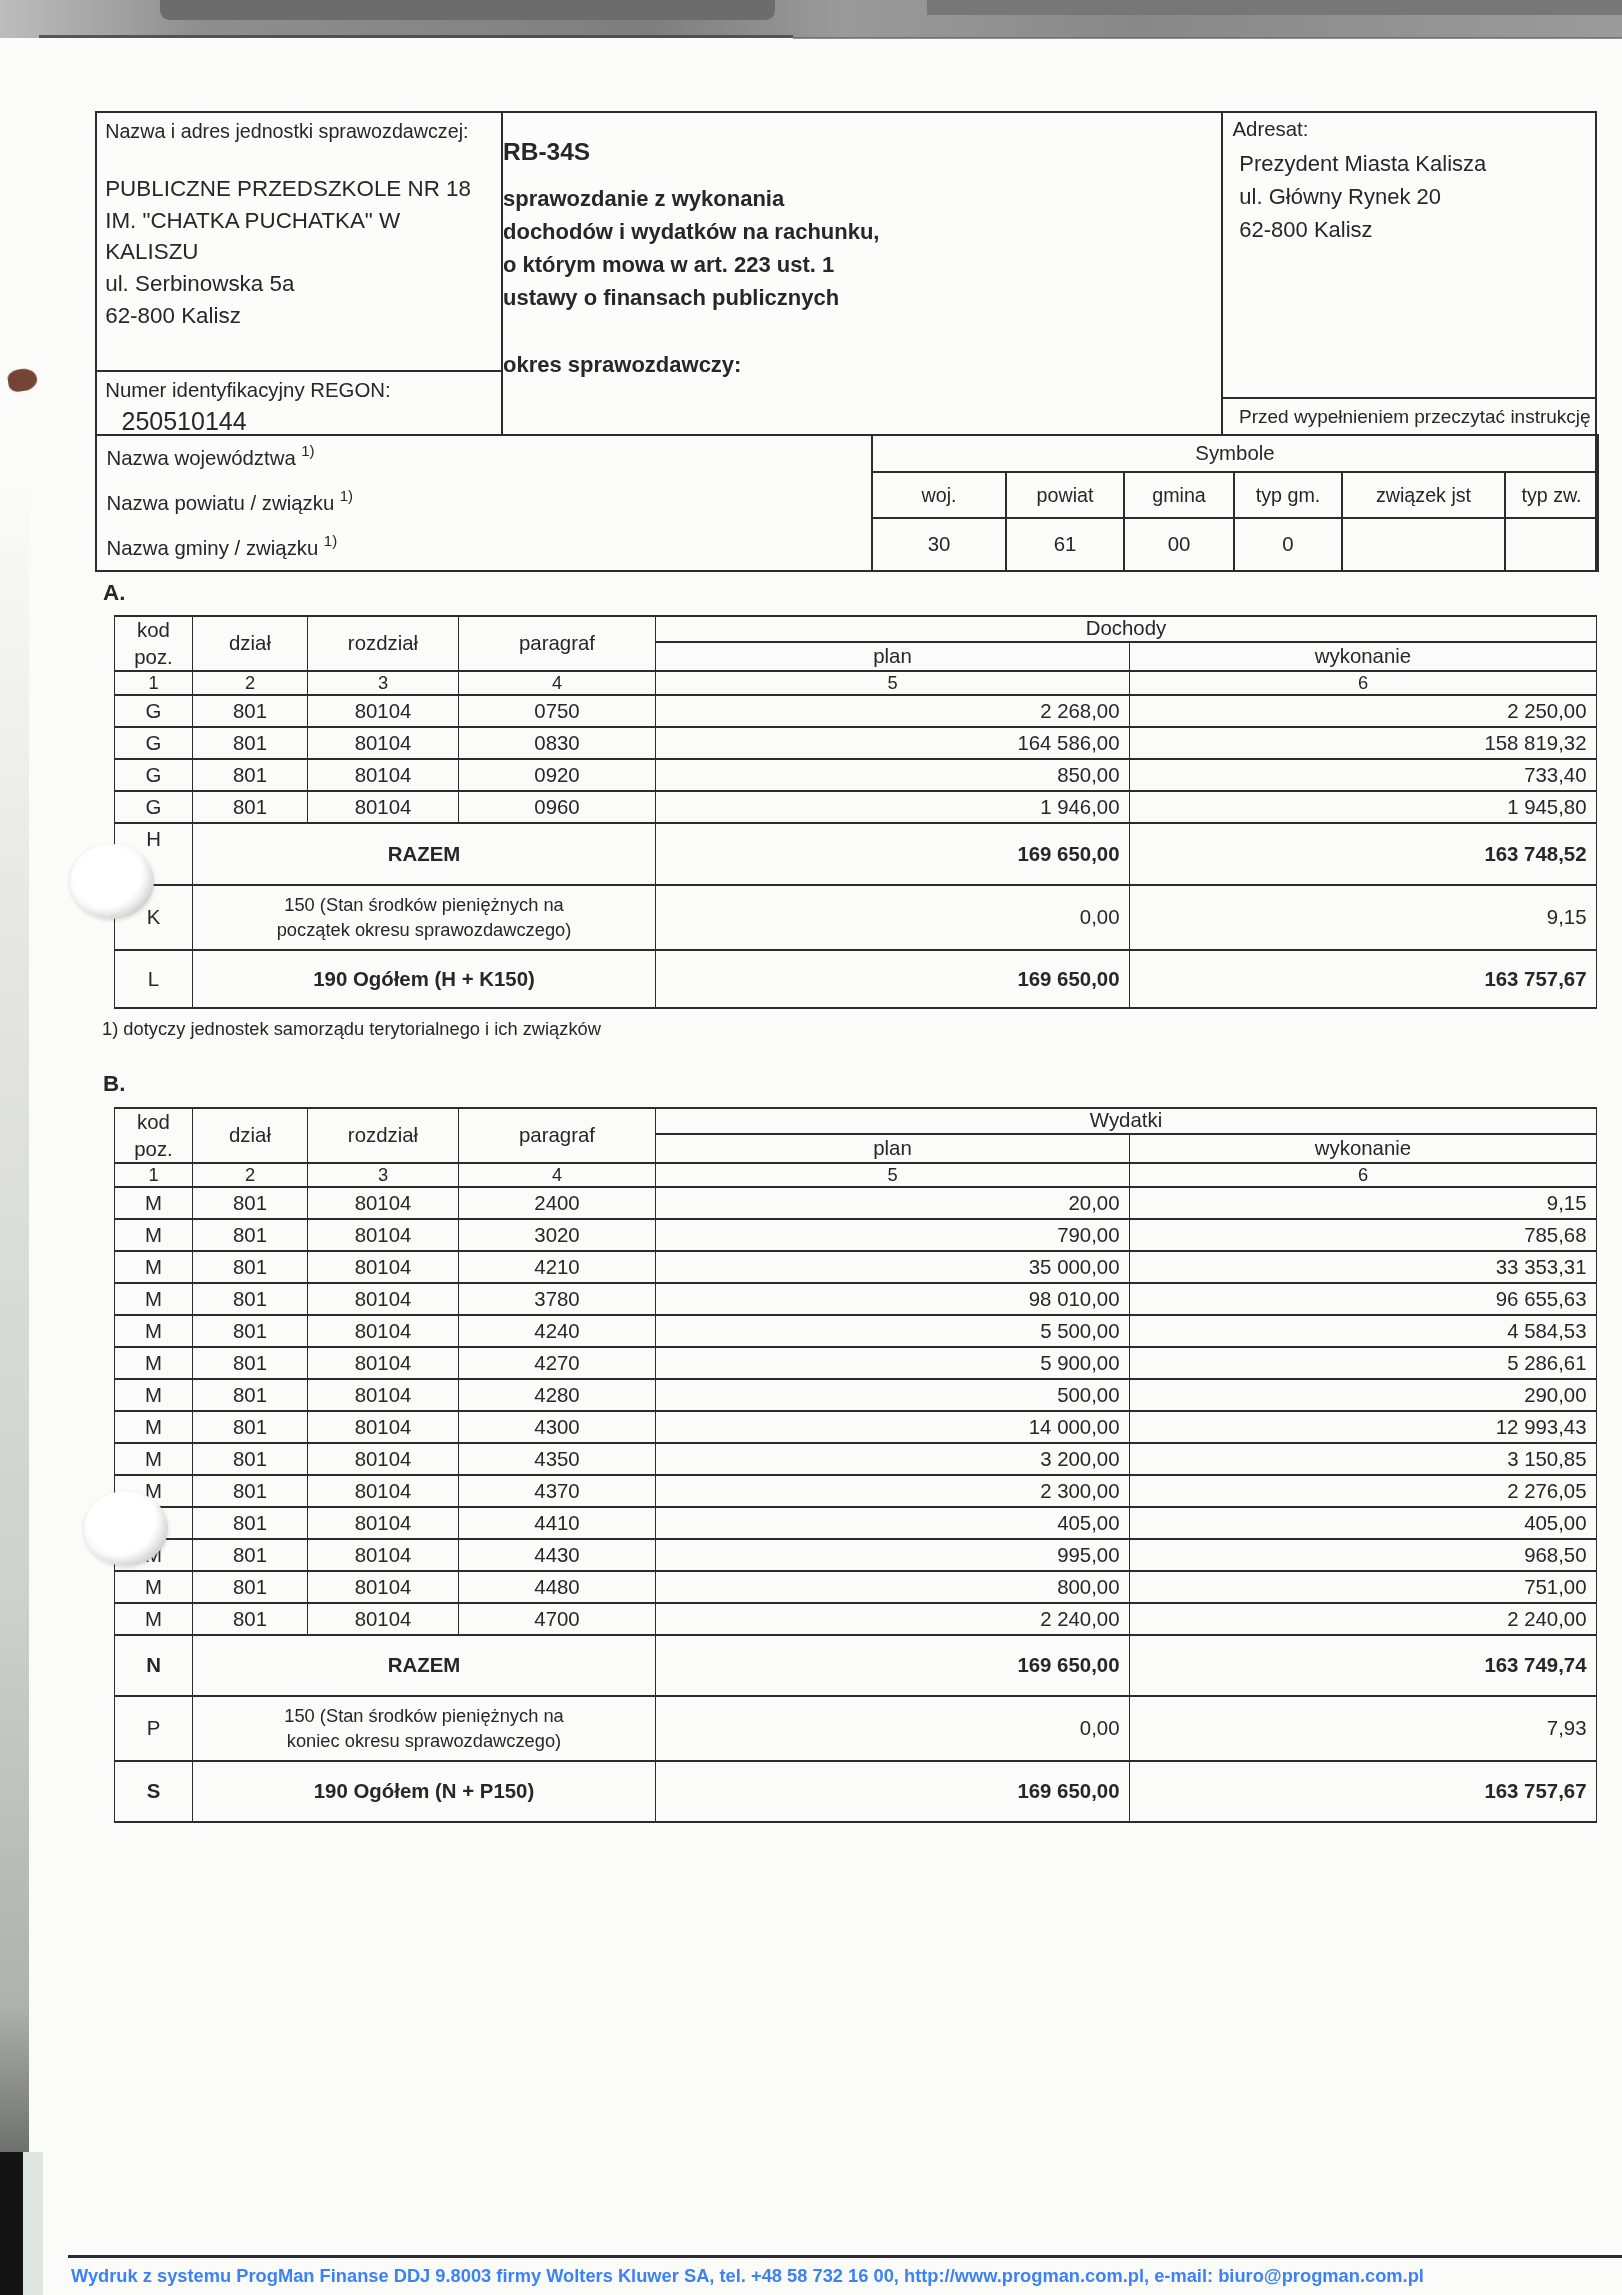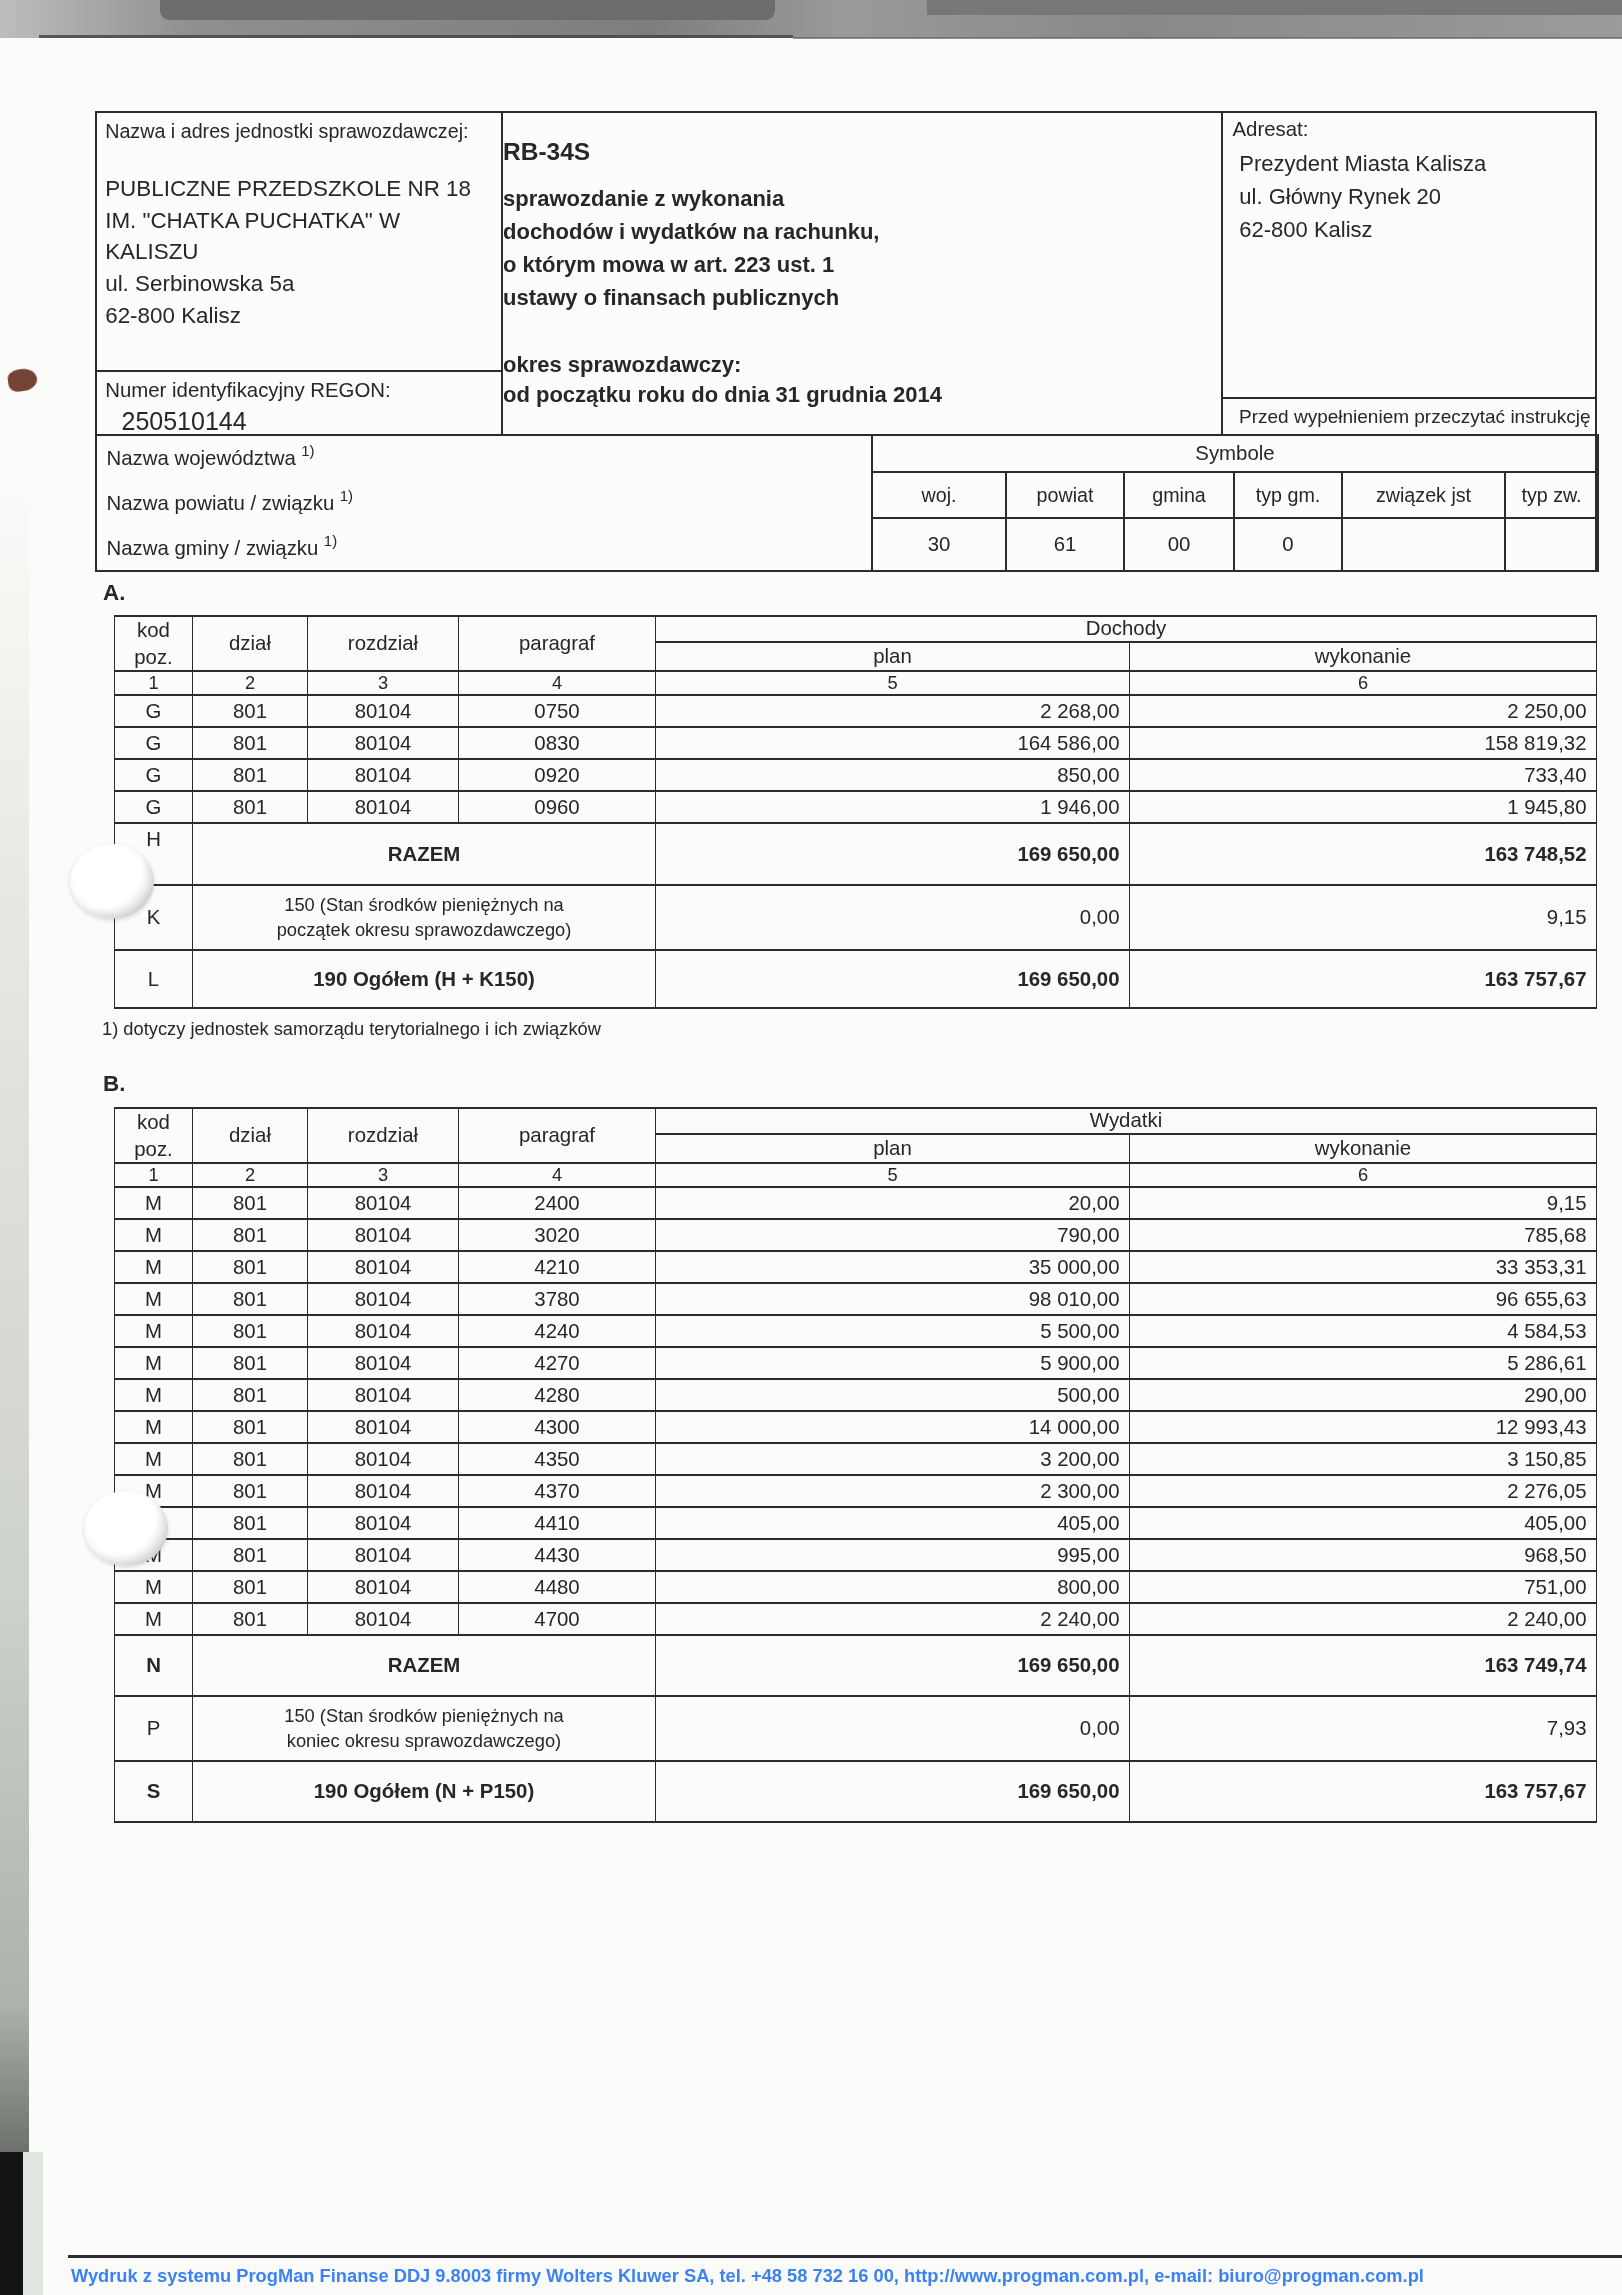--- a/index.html
+++ b/index.html
@@ -103,21 +103,20 @@
   <div class="regon-value">250510144</div>
 </div>
 
 <div class="box" id="box-form">
   <div class="form-code">RB-34S</div>
   <div class="form-sub">sprawozdanie z wykonania
 dochodów i wydatków na rachunku,
 o którym mowa w art. 223 ust. 1
 ustawy o finansach publicznych</div>
   <div class="form-period-label">okres sprawozdawczy:</div>
-  <div class="form-period">od początku roku do dnia 31 grudnia 2014</div>
 </div>
 
 <div class="box" id="box-addr">
   <div class="addr-label">Adresat:</div>
   <div class="addr-lines">Prezydent Miasta Kalisza
 ul. Główny Rynek 20
 62-800 Kalisz</div>
 </div>
 
 <div class="box" id="box-instr">

